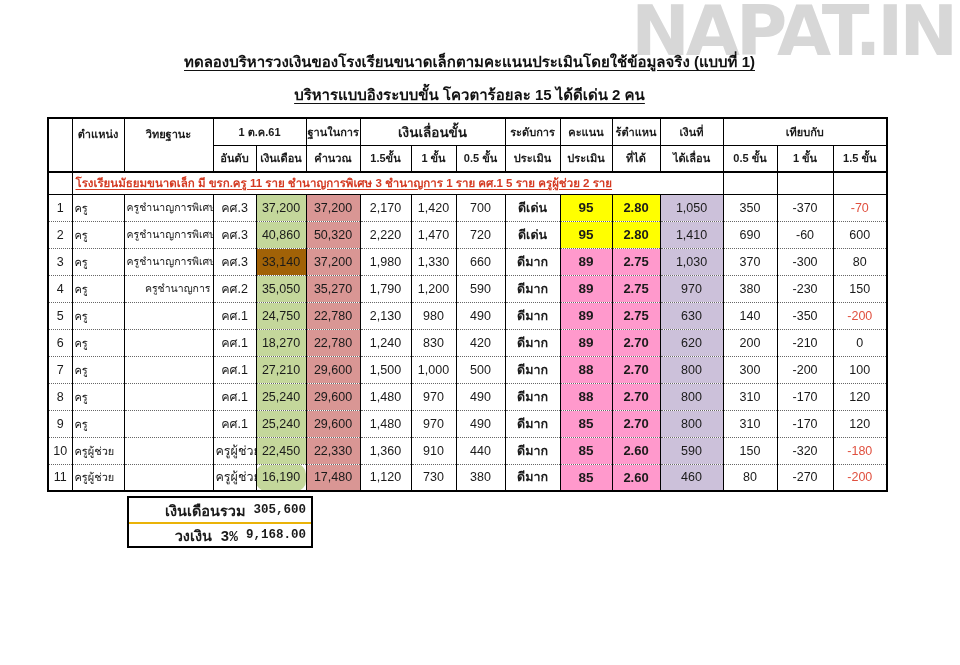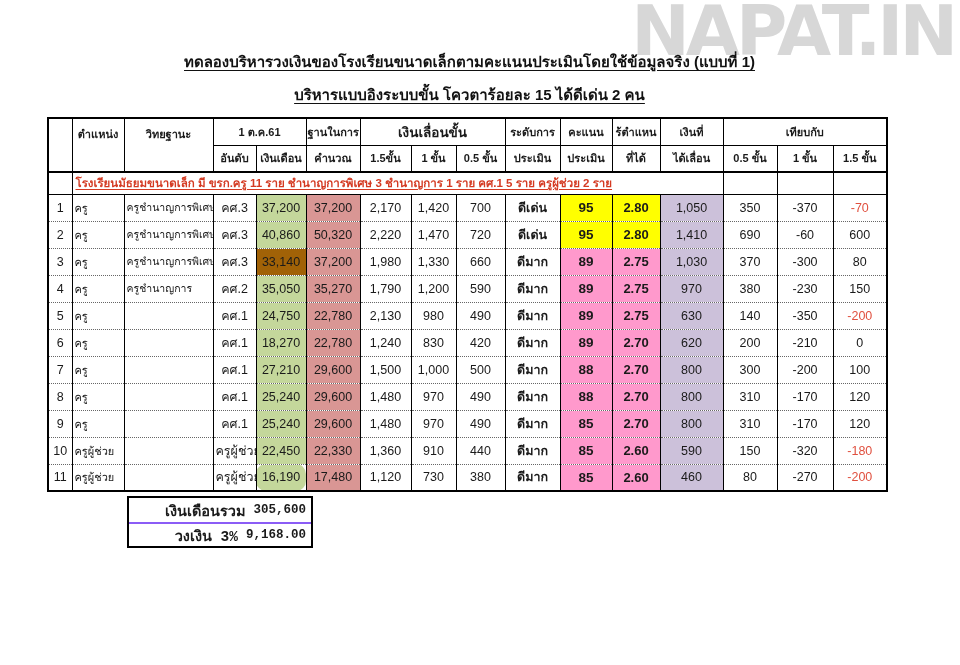--- a/index.html
+++ b/index.html
@@ -28,30 +28,30 @@
 
   .note-row td { height:22px; border-top:2px solid #000; }
   .note-text { text-align:left; padding-left:3px; font-size:11.5px; font-weight:bold;
     text-decoration:underline; text-underline-offset:2px;margin-top:8px; }
 
   tbody td { height:27px; font-size:12.5px; padding:0 2px;
     border-top:1px dotted #666; border-bottom:1px dotted #666; }
   tbody tr:first-child td { border-top:1px solid #000; }
   tbody tr:last-child td { border-bottom:2px solid #000; }
   tbody td.left { text-align:left; font-size:11px; }
-  tbody td.small { font-size:10.5px; }
+  tbody td.small { font-size:10.5px;text-align:right; }
   tbody td.bold { font-weight:bold; }
   tbody td.score { font-size:13.5px; font-weight:bold; }
   tbody td.pct { font-size:13px; font-weight:bold; }
 
   .footer { position:relative; width:841px; height:70px; margin-top:2px; }
   .fbox { position:absolute; border:2px solid #000; background:#fff; }
   .fbox .frow { height:24px; display:flex; align-items:center;
     justify-content:flex-end; padding-right:5px; gap:8px;font-family:Liberation Mono, monospace; }
-  .fbox .frow + .frow { border-top:2px solid #8b5cf6; }
+  .fbox .frow + .frow { border-top:2px solid #eab308; }
   .flabel { font-weight:bold; font-size:14.5px; }
   .fvalue { font-weight:bold; font-size:12.5px; min-width:52px; text-align:right; }
   .fbox-left { left:80px; top:2px; width:186px; }
   .fbox-right { left:509px; top:2px; width:181px; }
   .fbox-right .fvalue.big { font-size:15px; }
 </style>
 </head>
 <body>
 
 <div class="watermark" style="color: rgb(215, 215, 215);">NAPAT.IN</div>

